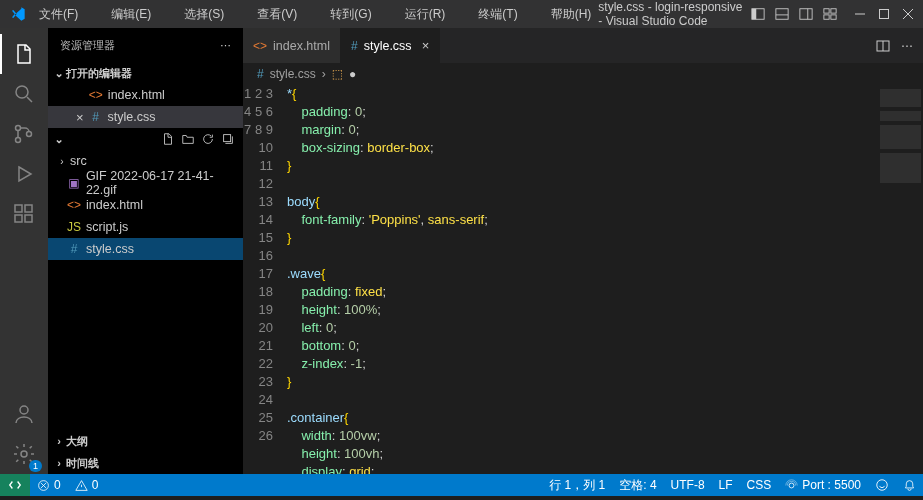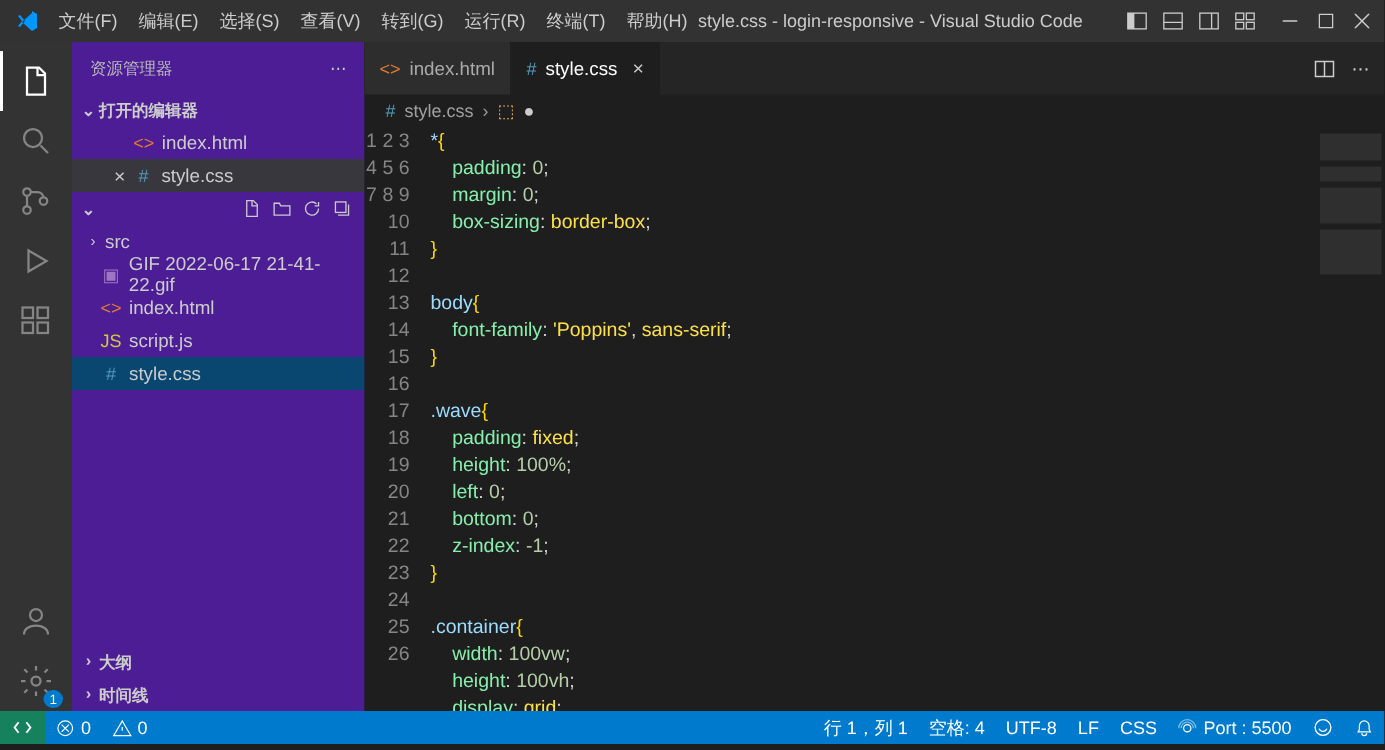--- a/index.html
+++ b/index.html
@@ -1,32 +1,32 @@
 <!DOCTYPE html>
 <html><head>
 <meta charset="utf-8">
 <style>
 *{margin:0;padding:0;box-sizing:border-box;font-family:"Segoe UI",Arial,sans-serif;user-select:none}
 body{background:#1e1e1e;color:#ccc;font-size:12px;overflow:hidden;width:923px;height:500px}
 .titlebar{height:28px;background:#323233;display:flex;align-items:center;padding:0 4px;color:#ccc}
 .titlebar .logo{width:16px;height:16px;margin:0 6px}
-.menu{display:flex;gap:0}
+.menu{display:flex;gap:19px}
 .menu-item{padding:3px 7px;border-radius:3px;cursor:pointer}
 .title-center{flex:1;text-align:left;color:#ccc;font-size:12px}
 .win-controls{display:flex;align-items:center;gap:2px}
 .wc{width:22px;height:22px;display:flex;align-items:center;justify-content:center;cursor:pointer;color:#ccc}
 .layout-icons{display:flex;gap:2px;margin-right:8px}
 .li-btn{width:22px;height:22px;display:flex;align-items:center;justify-content:center;cursor:pointer;color:#ccc}
 .main{display:flex;height:446px}
 .activity{width:48px;background:#333333;display:flex;flex-direction:column;align-items:center;padding-top:6px}
 .act-item{width:48px;height:40px;display:flex;align-items:center;justify-content:center;cursor:pointer;color:#858585;position:relative}
 .act-item.active{color:#fff}
 .act-item.active::before{content:"";position:absolute;left:0;top:0;bottom:0;width:2px;background:#fff}
 .act-spacer{flex:1}
-.sidebar{width:195px;background:#4c1d95;display:flex;flex-direction:column}
+.sidebar{width:195px;background:#000000;display:flex;flex-direction:column}
 .side-hdr{height:34px;display:flex;align-items:center;padding:0 12px;color:#bbb;font-size:11px;justify-content:space-between}
 .side-hdr .actions{display:flex;gap:8px;color:#ccc}
 .section-hdr{height:22px;display:flex;align-items:center;padding-left:4px;font-size:11px;font-weight:bold;color:#ccc;cursor:pointer}
 .section-hdr .chev{width:14px;text-align:center}
 .section-hdr .sec-actions{margin-left:auto;display:flex;gap:6px;padding-right:8px;color:#ccc}
 .tree{display:flex;flex-direction:column}
 .tree-item{height:22px;display:flex;align-items:center;padding-left:18px;cursor:pointer;color:#ccc;font-size:12.5px}
 .tree-item.indent2{padding-left:28px}
 .tree-item.active{background:#094771}
 .tree-item.open-ed{background:#37373d}

